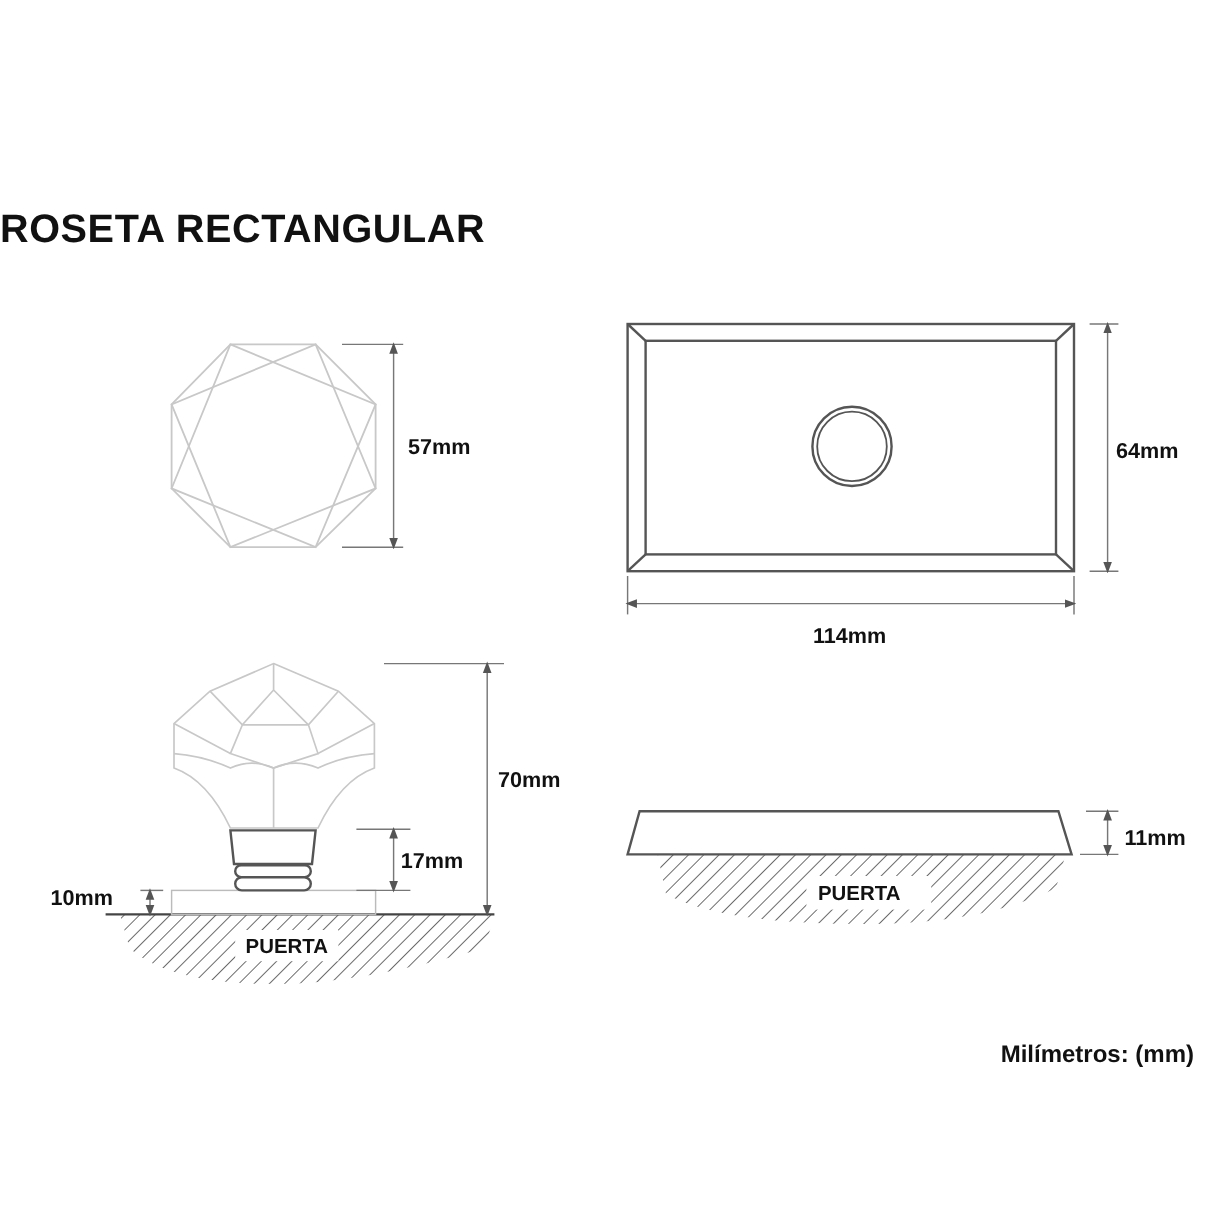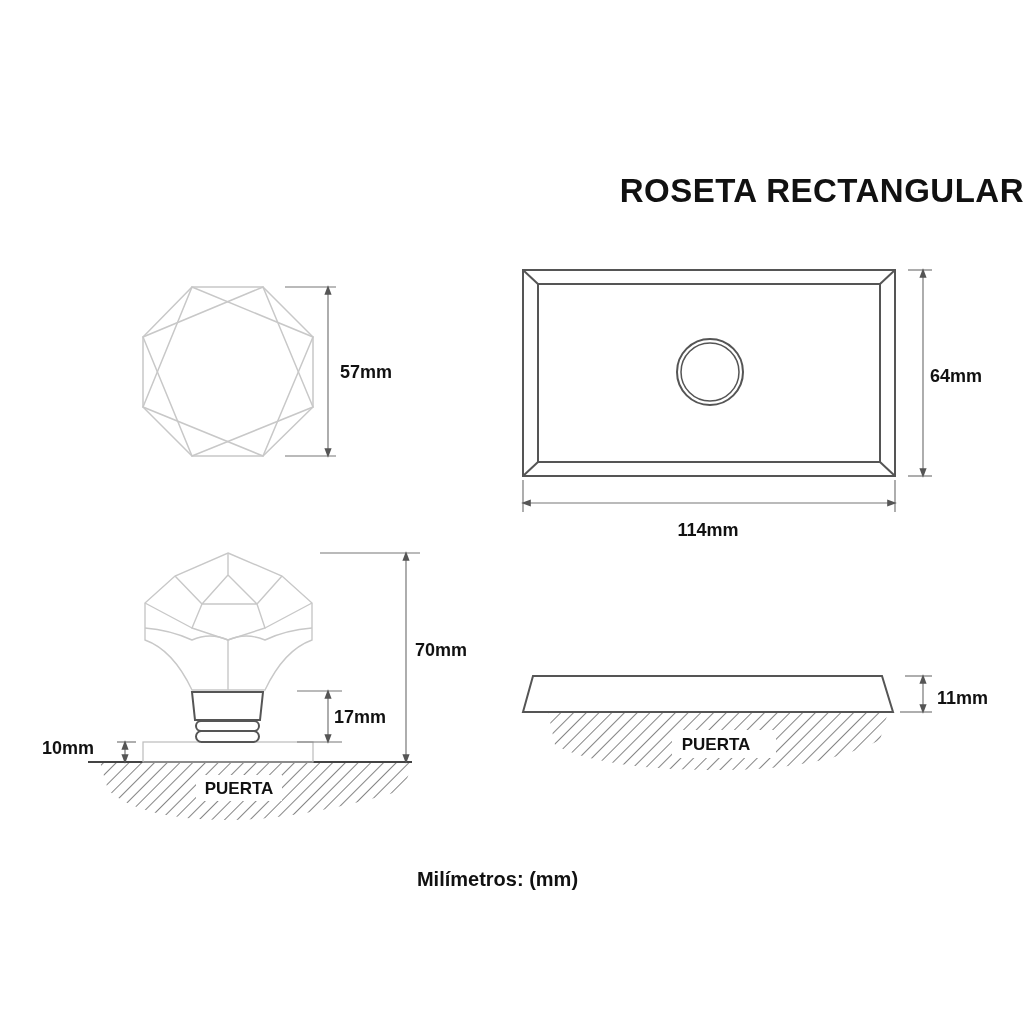--- a/index.html
+++ b/index.html
@@ -1,18 +1,18 @@
 <!DOCTYPE html>
 <html><head>
 <meta charset="utf-8">
 <style>
   html, body { margin:0; padding:0; background:#ffffff; }
   body { width:1024px; height:1024px; position:relative; overflow:hidden; font-family:"Liberation Sans", sans-serif; }
-  .title { position:absolute; left:0; width:1024px; top:172px; text-align:right; font-size:33px; font-weight:bold; color:#111; letter-spacing:0.5px; }
-  .footer { position:absolute; left:0; width:995px; top:868px; text-align:center; font-size:20px; font-weight:bold; color:#111; }
+  .title { position:absolute; left:0; width:1024px; top:172px; text-align:left; font-size:33px; font-weight:bold; color:#111; letter-spacing:0.5px; }
+  .footer { position:absolute; left:0; width:995px; top:868px; text-align:right; font-size:20px; font-weight:bold; color:#111; }
   svg { position:absolute; left:0; top:0; }
   .lbl { font-family:"Liberation Sans", sans-serif; font-weight:bold; fill:#111; }
 </style>
 </head>
 <body>
 
 <div class="title">ROSETA RECTANGULAR</div>
 
 <svg width="1024" height="1024" viewBox="0 0 1024 1024">
   <defs>

